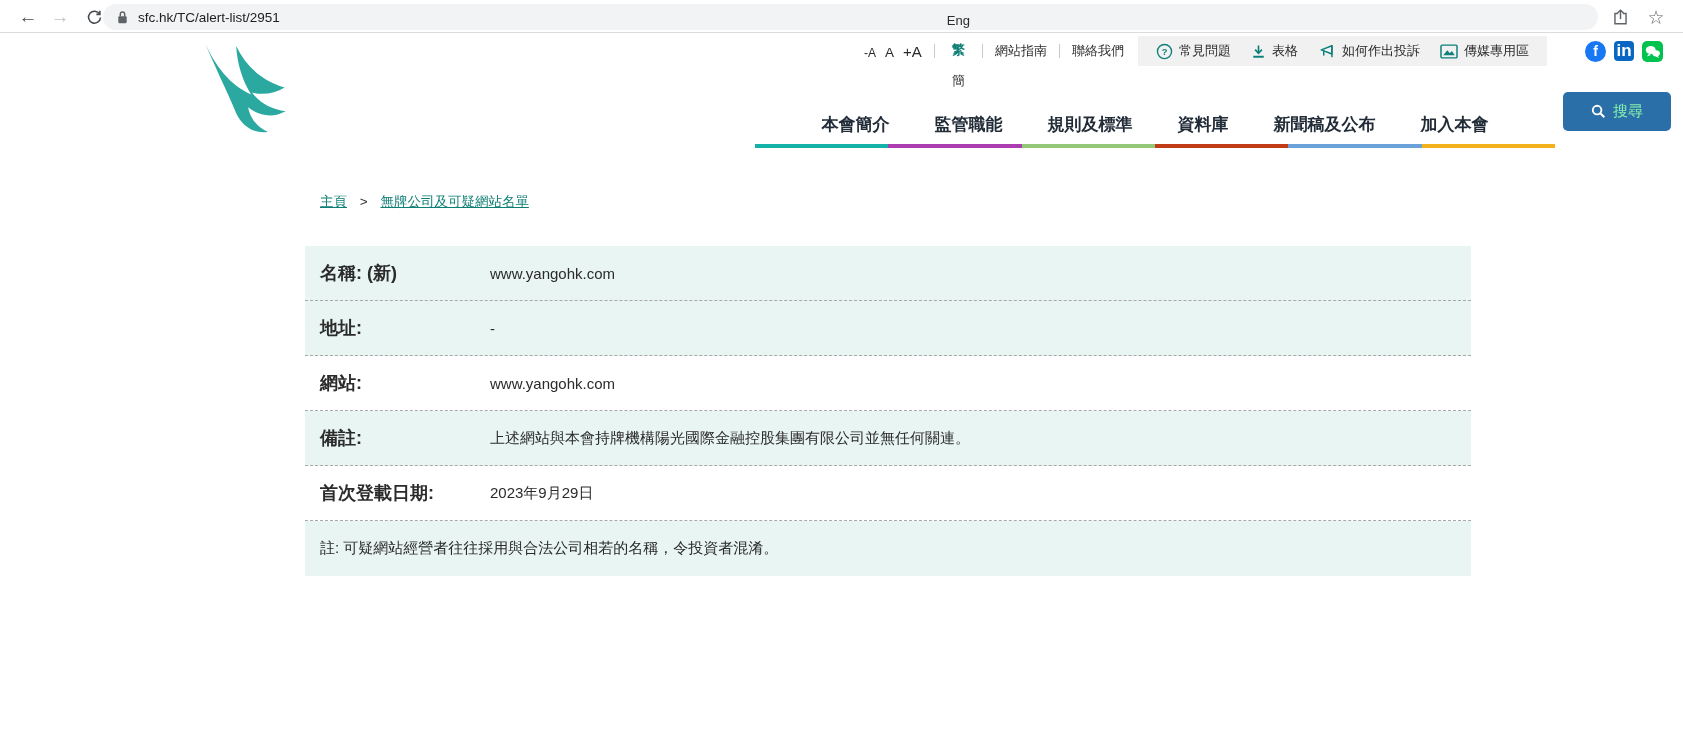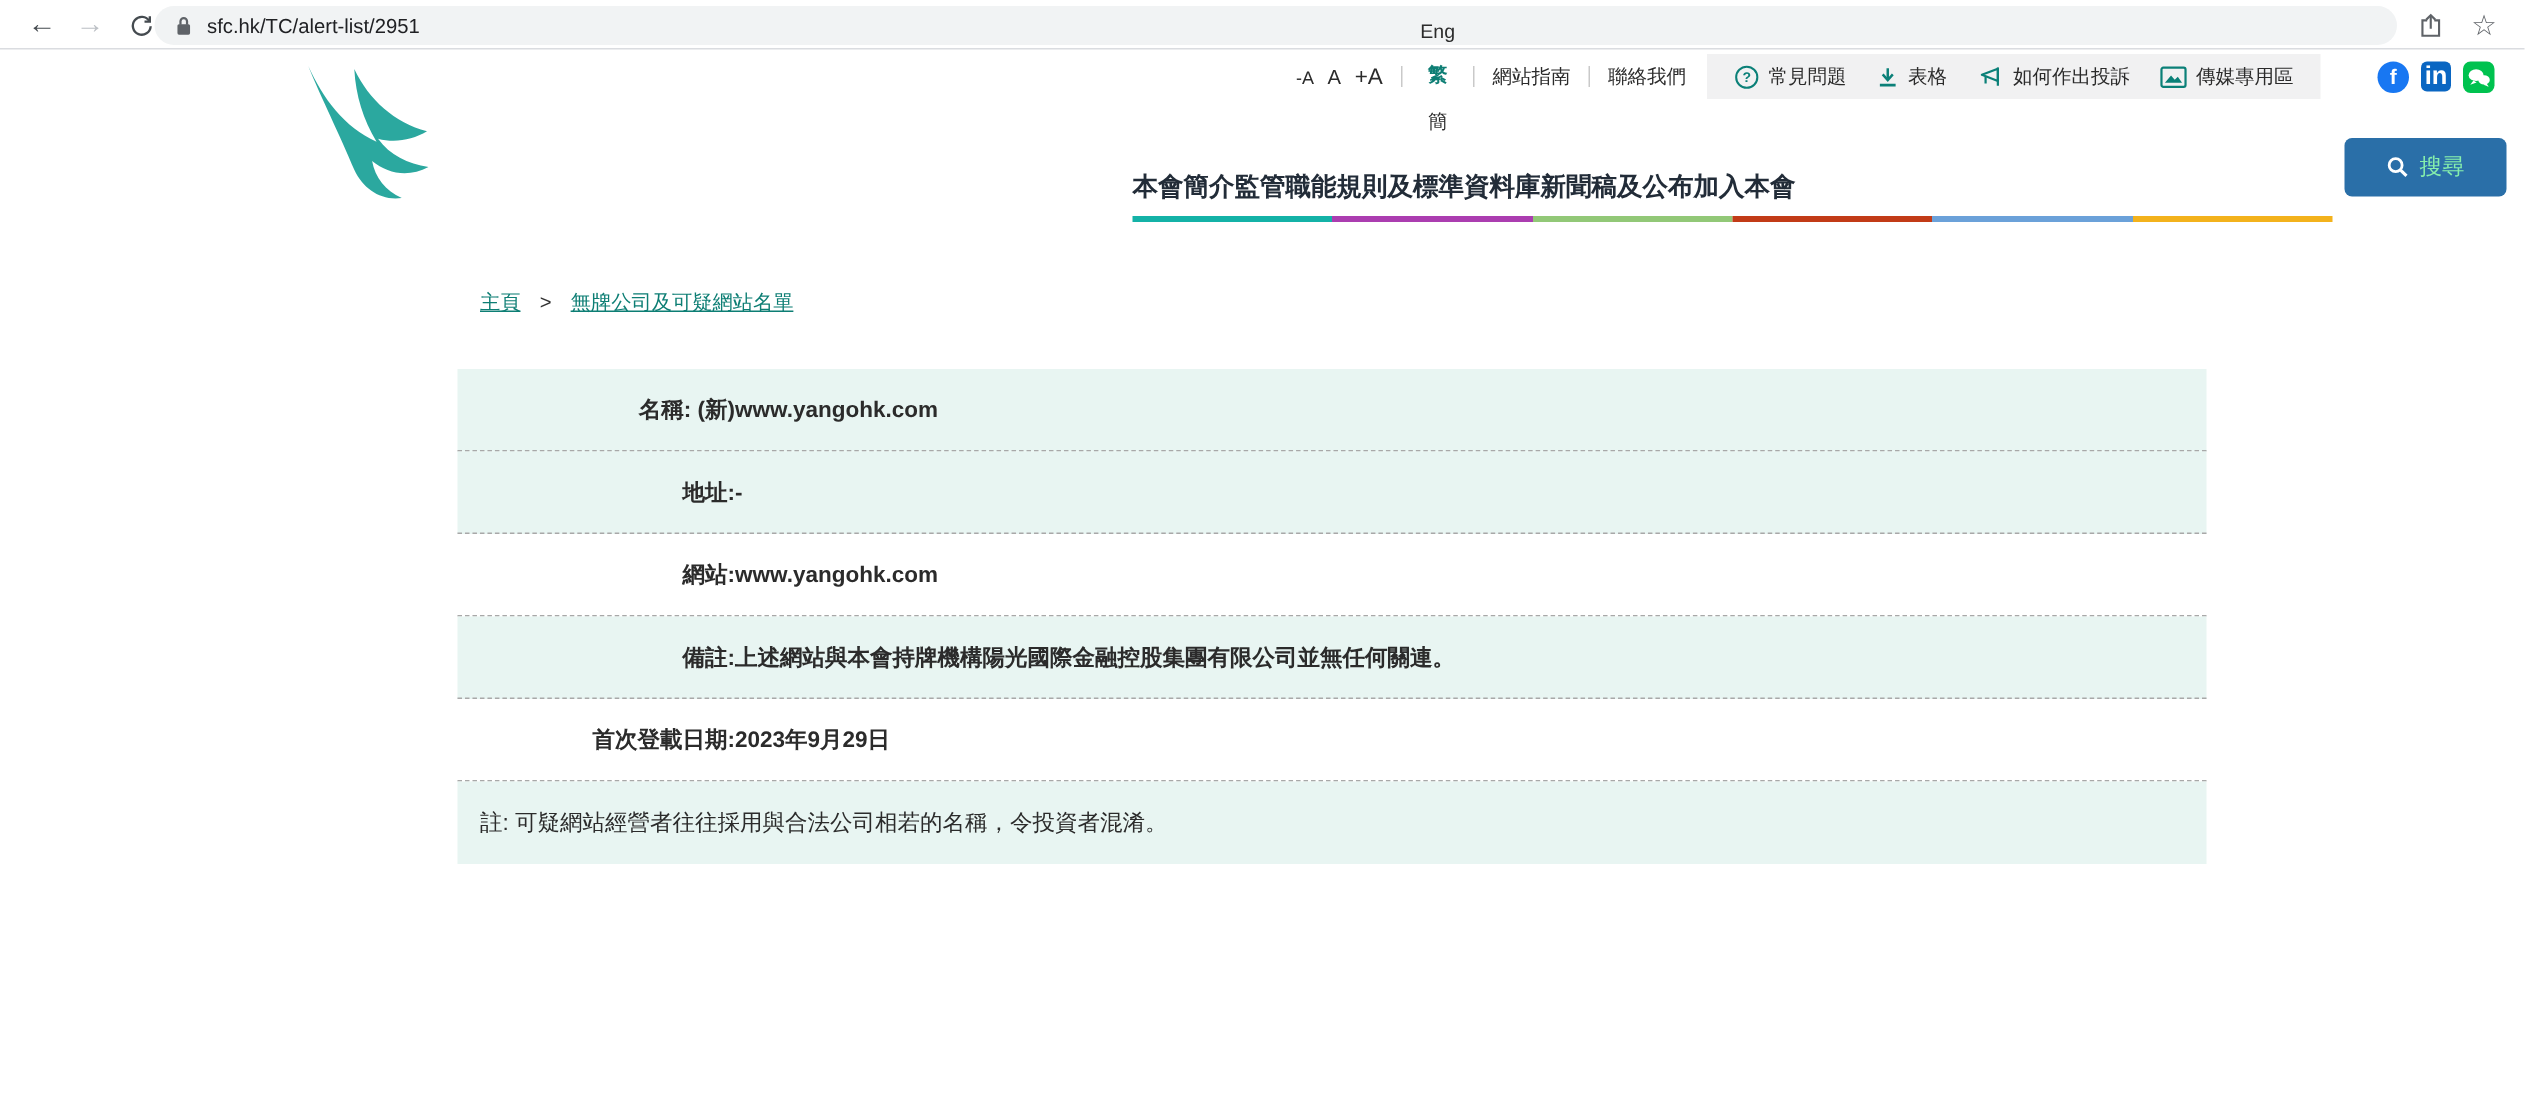--- a/index.html
+++ b/index.html
@@ -39,41 +39,41 @@
   .soc-wc { width: 21px; height: 21px; border-radius: 5px; cursor: pointer; display:flex; align-items:center; justify-content:center; }
 
   
   .logo { position: absolute; left: 198px; top: 42px; display: flex; cursor: pointer; }
   .logo-text { margin-left: 6px; padding-top: 32px; color: #29425f; }
   .logo-en { font-size: 15px; font-weight: bold; letter-spacing: 0.8px; line-height: 18px; }
   .logo-cn { font-size: 12.5px; letter-spacing: 3.2px; margin-top: 5px; }
 
   
   .mainnav { position: absolute; left: 755px; top: 104px; width: 800px; height: 40px;
-    display: flex; justify-content: flex-start; align-items: center; }
+    display: flex; justify-content: center; align-items: center; gap: 45px; }
   .nav-item { font-size: 17px; font-weight: 600; color: #222c38; cursor: pointer; white-space: nowrap; }
   .colorbar { position: absolute; left: 755px; top: 144px; width: 800px; height: 4px; display: flex; }
   .colorbar div { flex: 1; }
   .search-btn { position: absolute; left: 1563px; top: 92px; width: 108px; height: 39px;
     background: #2a6fa8; border: none; border-radius: 5px; color: #86efac; font-size: 15px;
     display: flex; align-items: center; justify-content: center; gap: 7px; cursor: pointer;
     font-family: inherit; }
 
   
   .breadcrumb { position: absolute; left: 320px; top: 193px; font-size: 13.5px; }
   .bc-link { color: #0d7e74; text-decoration: underline; cursor: pointer; }
   .bc-sep { color: #333; margin: 0 9px; }
 
   
   .detail { position: absolute; left: 305px; top: 246px; width: 1166px; }
   .drow { height: 55px; display: flex; align-items: center; border-bottom: 1px dashed #a8a8a8; }
   .drow.alt { background: #e8f5f2; }
   .drow:last-child { border-bottom: none; }
-  .dlabel { width: 185px; flex-shrink: 0; padding-left: 15px; font-size: 15px; font-weight: bold; text-align: right; }
-  .dvalue { font-size: 15px; font-weight: bold; }
+  .dlabel { width: 185px; flex-shrink: 0; padding-left: 15px; font-size: 18px; font-weight: bold; }
+  .dvalue { font-size: 15px; }
   .dvalue.link { color: #0d7e74; text-decoration: underline; cursor: pointer; }
   .dnote { padding-left: 15px; font-size: 15px; }
 
   svg { display: block; }
 </style>
 </head>
 <body>
 
 <div class="chrome">
   <div class="nav-btn" style="left:14px">

